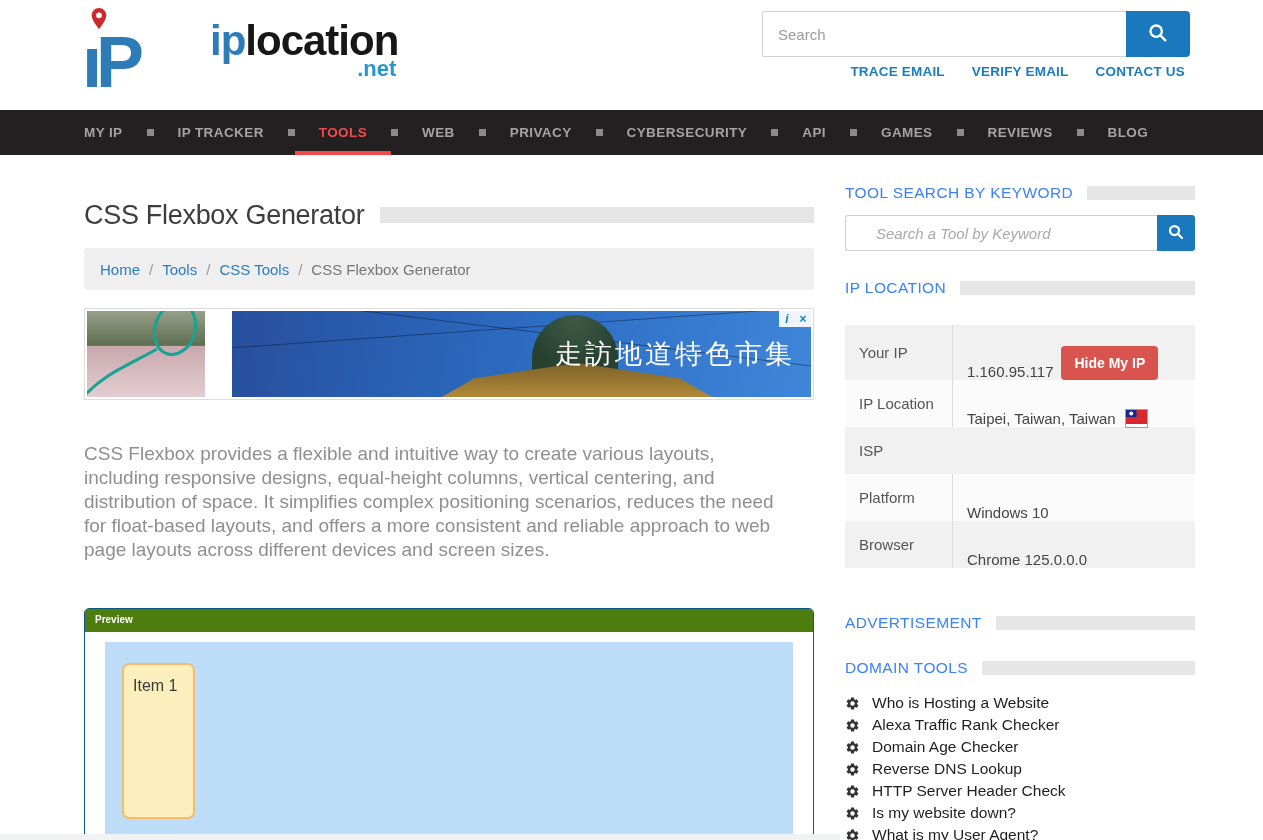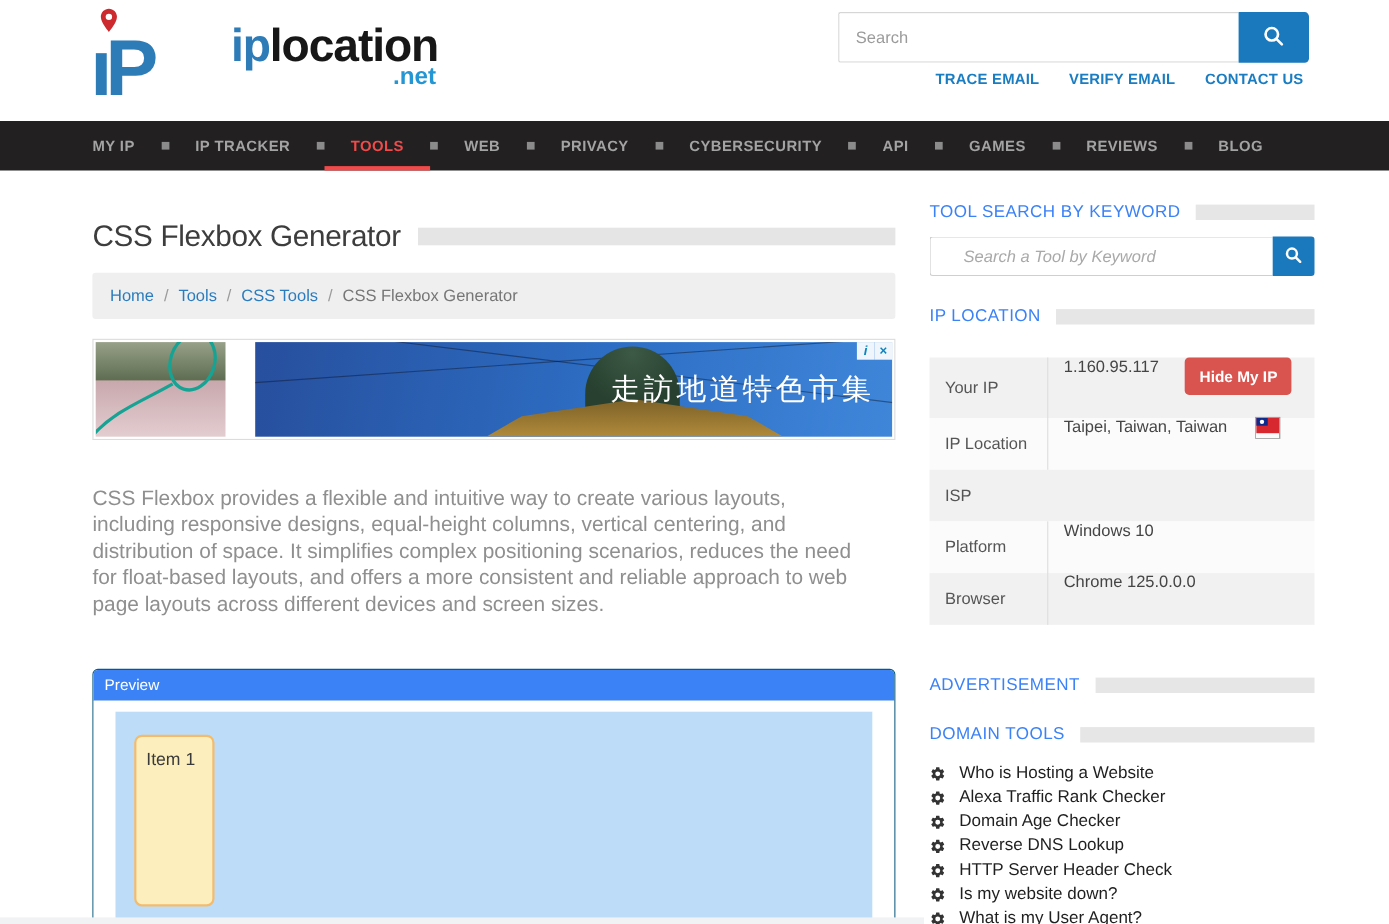--- a/index.html
+++ b/index.html
@@ -68,21 +68,21 @@
     clip-path:polygon(0 100%,12% 45%,50% 0,88% 45%,100% 100%); }
   .ad-caption { position:absolute; right:16px; top:50%; transform:translateY(-50%);
     color:#fff; font-size:27px; letter-spacing:3px; font-weight:400; white-space:nowrap; }
   .ad-icons { position:absolute; top:2px; right:2px; display:flex; }
   .ad-icon { width:16px; height:16px; background:rgba(255,255,255,.92); color:#0a84c1;
     font-size:12px; line-height:16px; text-align:center; cursor:pointer; font-weight:700; }
 
   .description { margin-top:42px; width:706px; font-size:19px; color:#8f8f8f; line-height:24px; }
 
   .preview-panel { margin-top:46px; border:1px solid #0a5a7e; border-radius:5px; overflow:hidden; }
-  .preview-header { background:#3b82f6; color:#fff; font-weight:400; font-size:14px; padding:5px 10px 7px; }
+  .preview-header { background:#4d7c0f; color:#fff; font-weight:700; font-size:10px; padding:5px 10px 7px; }
   .preview-body { background:#fff; padding:10px 20px 15px; }
   .flex-container { background:#bcdcf7; height:197px; padding:21px 0 0 17px; }
   .flex-item { width:73px; height:156px; background:#fceebd; border:2px solid #f4bb6d;
     border-radius:7px; padding:12px 0 0 9px; font-size:16px; color:#3a3a3a; }
 
   .footer-strip { position:absolute; left:0; bottom:0; width:840px; height:6px; background:#f1f2f4; }
 
   
   .sidebar { position:absolute; left:845px; top:184px; width:350px; }
   .side-heading { display:flex; align-items:center; font-size:15.5px; color:#3b82f6; letter-spacing:.4px; }
@@ -96,21 +96,21 @@
     border-radius:0 3px 3px 0; display:flex; align-items:center; justify-content:center; }
 
   .ip-heading { margin-top:28px; }
   .ip-table { margin-top:28px; }
   .ip-row { display:flex; min-height:47px; align-items:center; }
   .ip-row:nth-child(odd) { background:#f1f1f1; }
   .ip-row:nth-child(even) { background:#fbfbfb; }
   .ip-row.tall { min-height:55px; }
   .ip-label { width:107px; flex:none; padding-left:14px; font-size:15px; color:#555; }
   .ip-value { flex:1; border-left:1px solid #dcdcdc; align-self:stretch; display:flex;
-    align-items:flex-start; padding-left:14px; font-size:15px; color:#454545; gap:24px; }
+    align-items:flex-end; padding-left:14px; font-size:15px; color:#454545; gap:8px; }
   .hide-ip-btn { background:#d9534f; color:#fff; font-weight:700; font-size:14px;
     border:none; border-radius:4px; padding:9px 13px; cursor:pointer; font-family:"Liberation Sans",sans-serif; }
   .flag { display:inline-block; margin-left:2px; box-shadow:0 0 0 1px rgba(0,0,0,.35); }
 
   .adv-heading { margin-top:46px; }
   .domain-heading { margin-top:27px; }
   .domain-list { margin-top:15px; list-style:none; }
   .domain-list li { display:flex; align-items:center; gap:12px; height:22px; cursor:pointer; }
   .domain-list a { color:#1f1f1f; font-size:15.5px; text-decoration:none; }
   .gear { flex:none; display:flex; }

